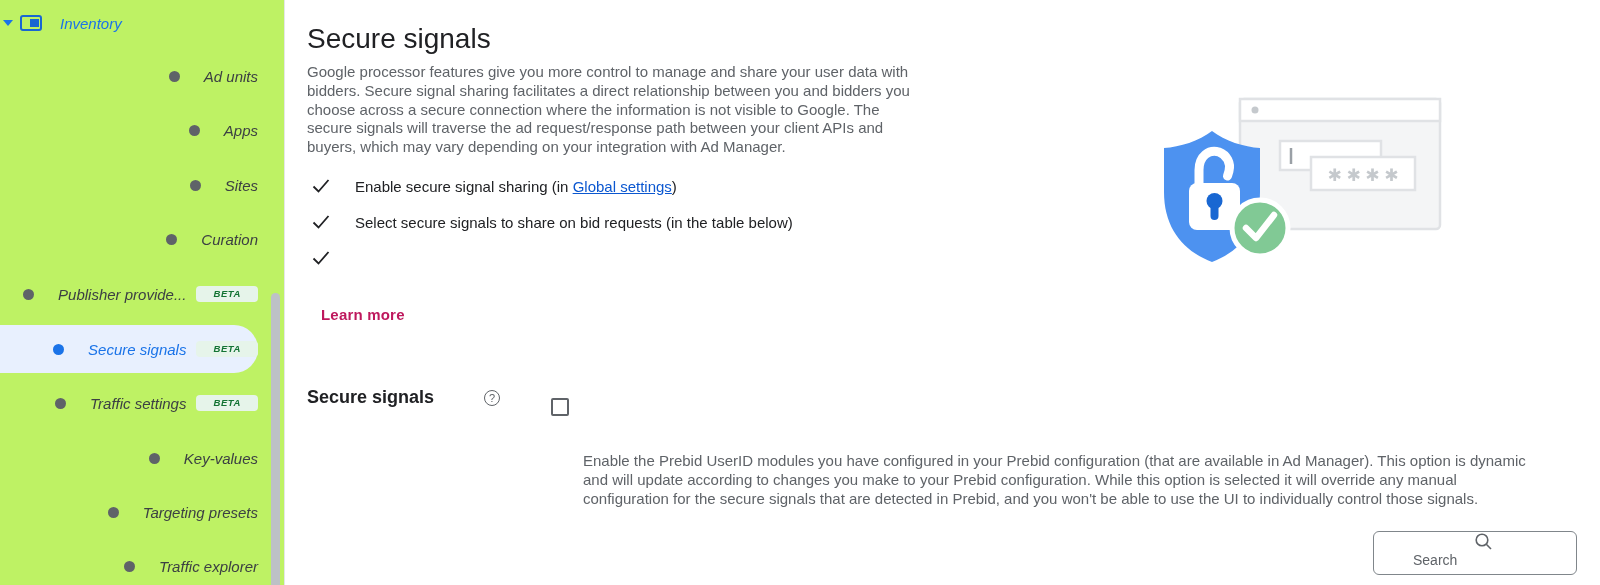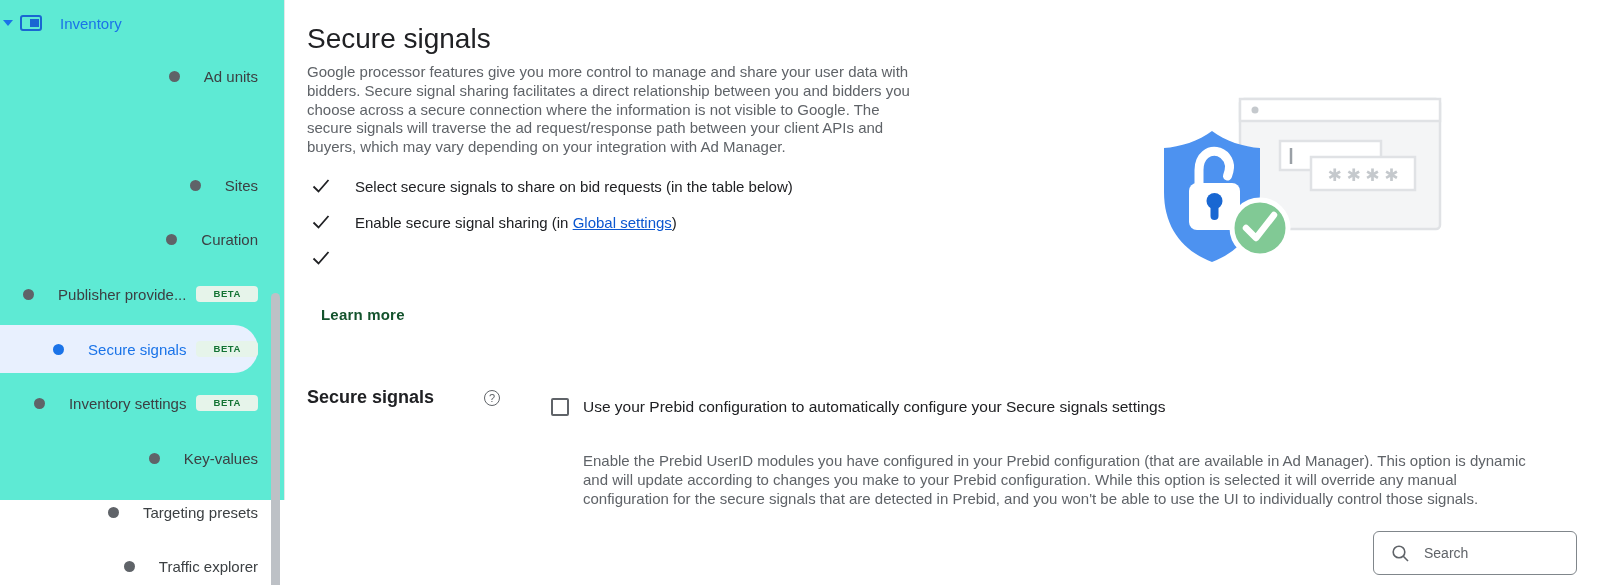--- a/index.html
+++ b/index.html
@@ -5,21 +5,21 @@
   * { box-sizing: border-box; }
   html,body { margin:0; padding:0; }
   body {
     width:1600px; height:585px; background:#fff;
     font-family:"Liberation Sans","DejaVu Sans",sans-serif;
     color:#202124; overflow:hidden;
   }
   .app { position:relative; width:1600px; height:585px; background:#fff; }
 
   
-  .sidebar { position:absolute; left:0; top:0; width:285px; height:500px; border-right:1px solid #e4e6e8; background:#5eead4; }
+  .sidebar { position:absolute; left:0; top:0; width:285px; height:585px; border-right:1px solid #e4e6e8; background:#bef264;font-style:italic; }
   .nav-header { position:absolute; top:4px; left:0; height:38px; width:100%; display:flex; align-items:center; cursor:pointer; }
   .tri { width:0; height:0; border-left:5px solid transparent; border-right:5px solid transparent; border-top:6px solid #1a73e8; margin-left:3px; flex:none; }
   .inv-icon { position:relative; width:22px; height:16px; border:2px solid #1967d2; border-radius:3px; margin-left:7px; flex:none; }
   .inv-icon .inner { position:absolute; left:8px; top:2px; width:9px; height:8px; background:#1967d2; }
   .nav-header .hlabel { color:#1a73e8; margin-left:18px; font-size:15px; }
 
   .nav-item { position:absolute; left:0; height:40px; width:258px; display:flex; align-items:center; cursor:pointer;justify-content:flex-end; }
   .nav-item .dot { width:11px; height:11px; border-radius:50%; background:#5f6368; margin-left:25px; flex:none; }
   .nav-item .nav-label { margin-left:24px; font-size:15px; color:#3c4043; white-space:nowrap; }
   .nav-item.selected { background:#e8f0fe; border-radius:0 24px 24px 0; height:48px; }
@@ -33,29 +33,29 @@
   .page-title { position:absolute; left:307px; top:20px; font-size:28px; line-height:38px; color:#202124; font-weight:normal; }
   .intro { position:absolute; left:307px; top:63px; width:620px; font-size:15px; line-height:18.8px; color:#5f6368; }
 
   .checklist { position:absolute; left:312px; top:168px; }
   .check-row { display:flex; align-items:center; height:36px; }
   .check-row svg { flex:none; }
   .check-text { margin-left:25px; font-size:15px; color:#202124; white-space:nowrap; }
   .link-blue { color:#0b57d0; text-decoration:underline; cursor:pointer; }
   .link-purple { color:#8430ce; text-decoration:underline; cursor:pointer; }
 
-  .learn-more { position:absolute; left:321px; top:306px; color:#14532d; font-size:15px; font-weight:bold; letter-spacing:.2px; cursor:pointer; }
+  .learn-more { position:absolute; left:321px; top:306px; color:#be185d; font-size:15px; font-weight:bold; letter-spacing:.2px; cursor:pointer; }
 
   .section-heading { position:absolute; left:307px; top:387px; font-size:18px; font-weight:bold; color:#202124; }
   .help-icon { position:absolute; left:484px; top:390px; width:16px; height:16px; border:1.5px solid #5f6368; border-radius:50%; color:#5f6368; font-size:11px; display:flex; align-items:center; justify-content:center; cursor:pointer; }
   .checkbox { position:absolute; left:551px; top:398px; width:18px; height:18px; border:2px solid #5f6368; border-radius:2px; background:#fff; cursor:pointer; }
   .checkbox-label { position:absolute; left:583px; top:398px; font-size:15.5px; color:#202124; white-space:nowrap; }
   .description { position:absolute; left:583px; top:431px; width:950px; font-size:15px; line-height:19px; color:#5f6368;margin-top:20px; }
 
-  .search-box { position:absolute; left:1373px; top:531px; width:204px; height:44px; border:1px solid #80868b; border-radius:6px; display:flex; align-items:center; background:#fff; }
+  .search-box { position:absolute; left:1373px; top:531px; width:204px; height:44px; border:1px solid #80868b; border-radius:6px; display:flex; align-items:center; background:#fff;flex-direction:column; }
   .search-box .mag { margin-left:17px; flex:none; }
   .search-input { border:none; outline:none; margin-left:12px; width:140px; font-size:14px; color:#202124; font-family:inherit; background:transparent; }
   .search-input::placeholder { color:#5f6368; }
 
   .illustration { position:absolute; left:1132px; top:85px; width:320px; height:185px; }
 </style>
 </head>
 <body>
 
 <div class="app">
@@ -67,41 +67,45 @@
       <span class="inv-icon">
           <span class="inner"></span>
         </span>
       <span class="hlabel">Inventory</span>
     </div>
 
     <div class="nav-item" style="top:56px">
       <span class="dot"></span>
       <span class="nav-label">Ad units</span>
     </div>
+    <div class="nav-item" style="top:110px">
+      <span class="dot"></span>
+      <span class="nav-label">Apps</span>
+    </div>
     <div class="nav-item" style="top:165px">
       <span class="dot"></span>
       <span class="nav-label">Sites</span>
     </div>
     <div class="nav-item" style="top:219px">
       <span class="dot"></span>
       <span class="nav-label">Curation</span>
     </div>
     <div class="nav-item" style="top:274px">
       <span class="dot"></span>
       <span class="nav-label">Publisher provide...</span>
       <span class="beta">BETA</span>
     </div>
     <div class="nav-item selected" style="top:325px">
       <span class="dot"></span>
       <span class="nav-label">Secure signals</span>
       <span class="beta">BETA</span>
     </div>
     <div class="nav-item" style="top:383px">
       <span class="dot"></span>
-      <span class="nav-label">Inventory settings</span>
+      <span class="nav-label">Traffic settings</span>
       <span class="beta">BETA</span>
     </div>
     <div class="nav-item" style="top:492px">
       <span class="dot"></span>
       <span class="nav-label">Targeting presets</span>
     </div>
     <div class="nav-item" style="top:438px">
       <span class="dot"></span>
       <span class="nav-label">Key-values</span>
     </div>
@@ -115,42 +119,41 @@
 
   <h1 class="page-title" style="margin:0">Secure signals</h1>
 
   <div class="intro">Google processor features give you more control to manage and share your user data with bidders. Secure signal sharing facilitates a direct relationship between you and bidders you choose across a secure connection where the information is not visible to Google. The secure signals will traverse the ad request/response path between your client APIs and buyers, which may vary depending on your integration with Ad Manager.</div>
 
   <div class="checklist">
     <div class="check-row">
       <svg width="18" height="16" viewBox="0 0 18 16">
           <path d="M1.5 8.5 L6.5 13.5 L16.5 2" stroke="#202124" stroke-width="1.8" fill="none"></path>
         </svg>
-      <span class="check-text"><span>Select secure signals to share on bid requests (in the table below)</span></span>
+      <span class="check-text"><span>Enable secure signal sharing (in </span><a class="link-blue">Global settings</a><span>)</span></span>
     </div>
     <div class="check-row">
       <svg width="18" height="16" viewBox="0 0 18 16">
           <path d="M1.5 8.5 L6.5 13.5 L16.5 2" stroke="#202124" stroke-width="1.8" fill="none"></path>
         </svg>
-      <span class="check-text"><span>Enable secure signal sharing (in </span><a class="link-blue">Global settings</a><span>)</span></span>
+      <span class="check-text"><span>Select secure signals to share on bid requests (in the table below)</span></span>
     </div>
     <div class="check-row">
       <svg width="18" height="16" viewBox="0 0 18 16">
           <path d="M1.5 8.5 L6.5 13.5 L16.5 2" stroke="#202124" stroke-width="1.8" fill="none"></path>
         </svg>
     </div>
   </div>
 
   <a class="learn-more">Learn more</a>
 
   <div class="section-heading">Secure signals</div>
   <span class="help-icon">?</span>
 
   <div class="checkbox"></div>
-  <div class="checkbox-label">Use your Prebid configuration to automatically configure your Secure signals settings</div>
   <div class="description">Enable the Prebid UserID modules you have configured in your Prebid configuration (that are available in Ad Manager). This option is dynamic and will update according to changes you make to your Prebid configuration. While this option is selected it will override any manual configuration for the secure signals that are detected in Prebid, and you won't be able to use the UI to individually control those signals.</div>
 
   <div class="search-box">
     <svg class="mag" width="19" height="19" viewBox="0 0 19 19">
       <circle cx="8" cy="8" r="5.8" stroke="#5f6368" stroke-width="1.6" fill="none"></circle>
       <line x1="12.3" y1="12.3" x2="17" y2="17" stroke="#5f6368" stroke-width="1.6"></line>
     </svg>
     <input class="search-input" type="text" placeholder="Search" style="">
   </div>
 

